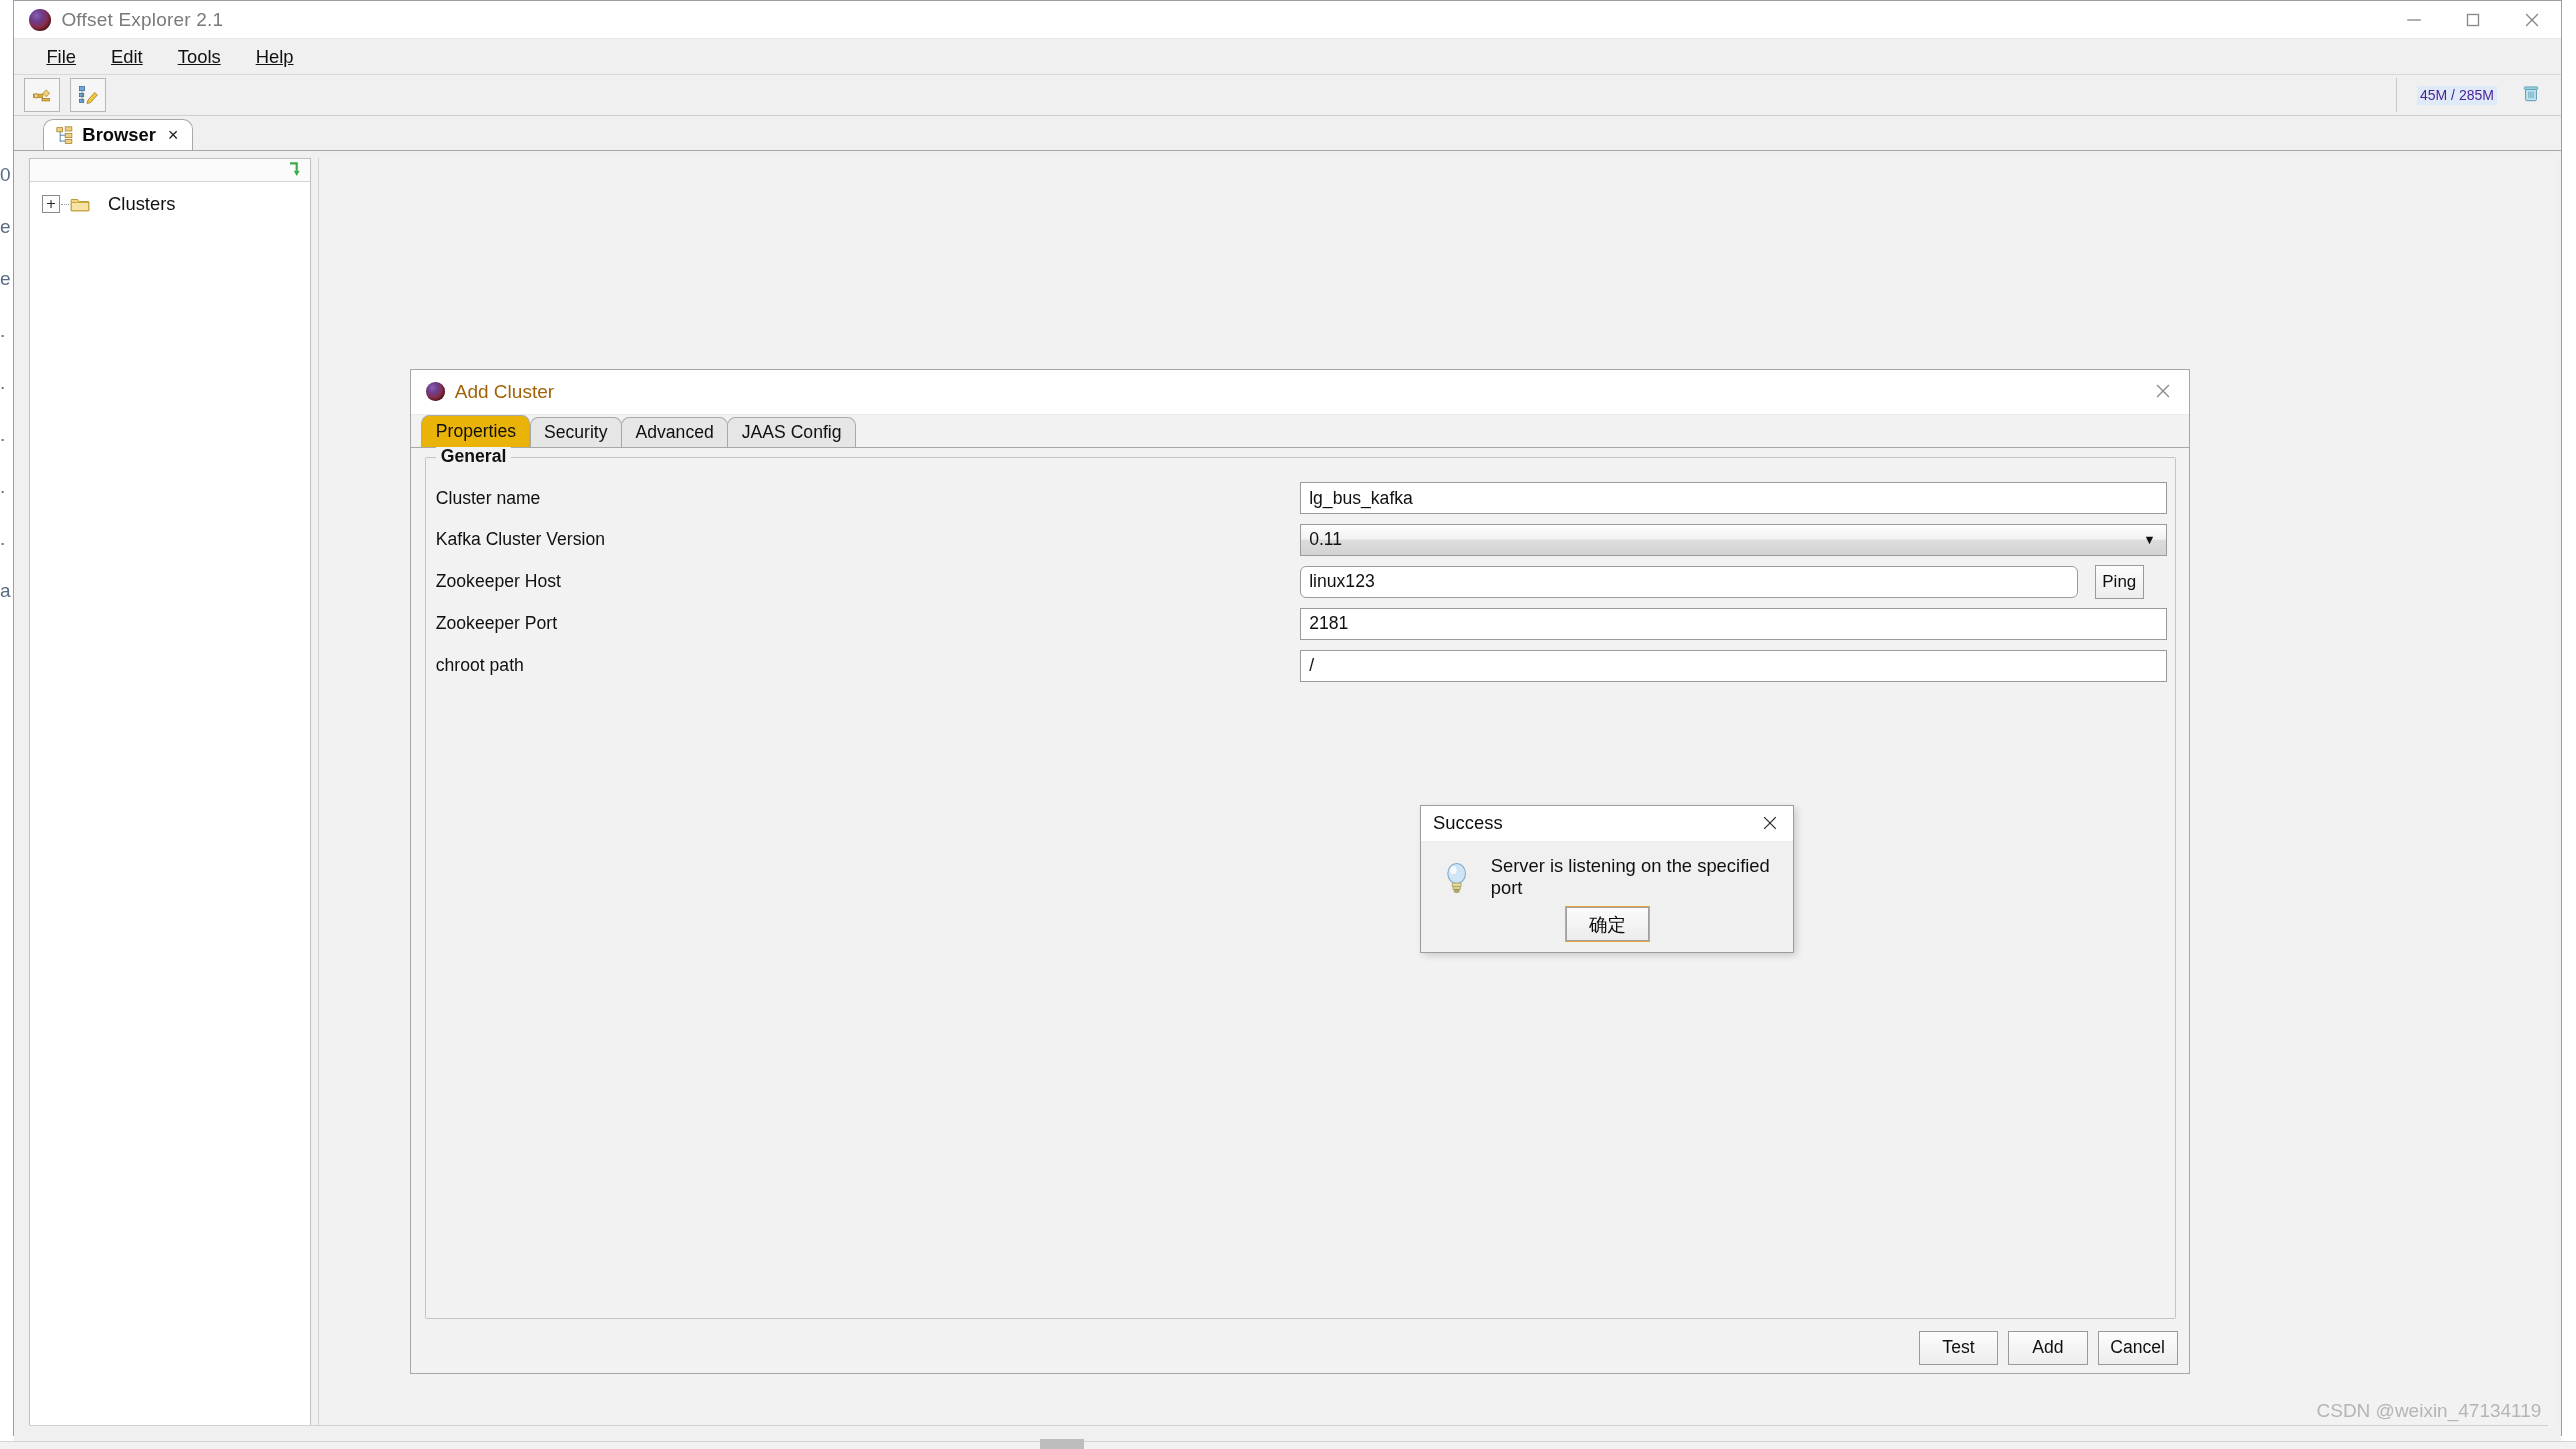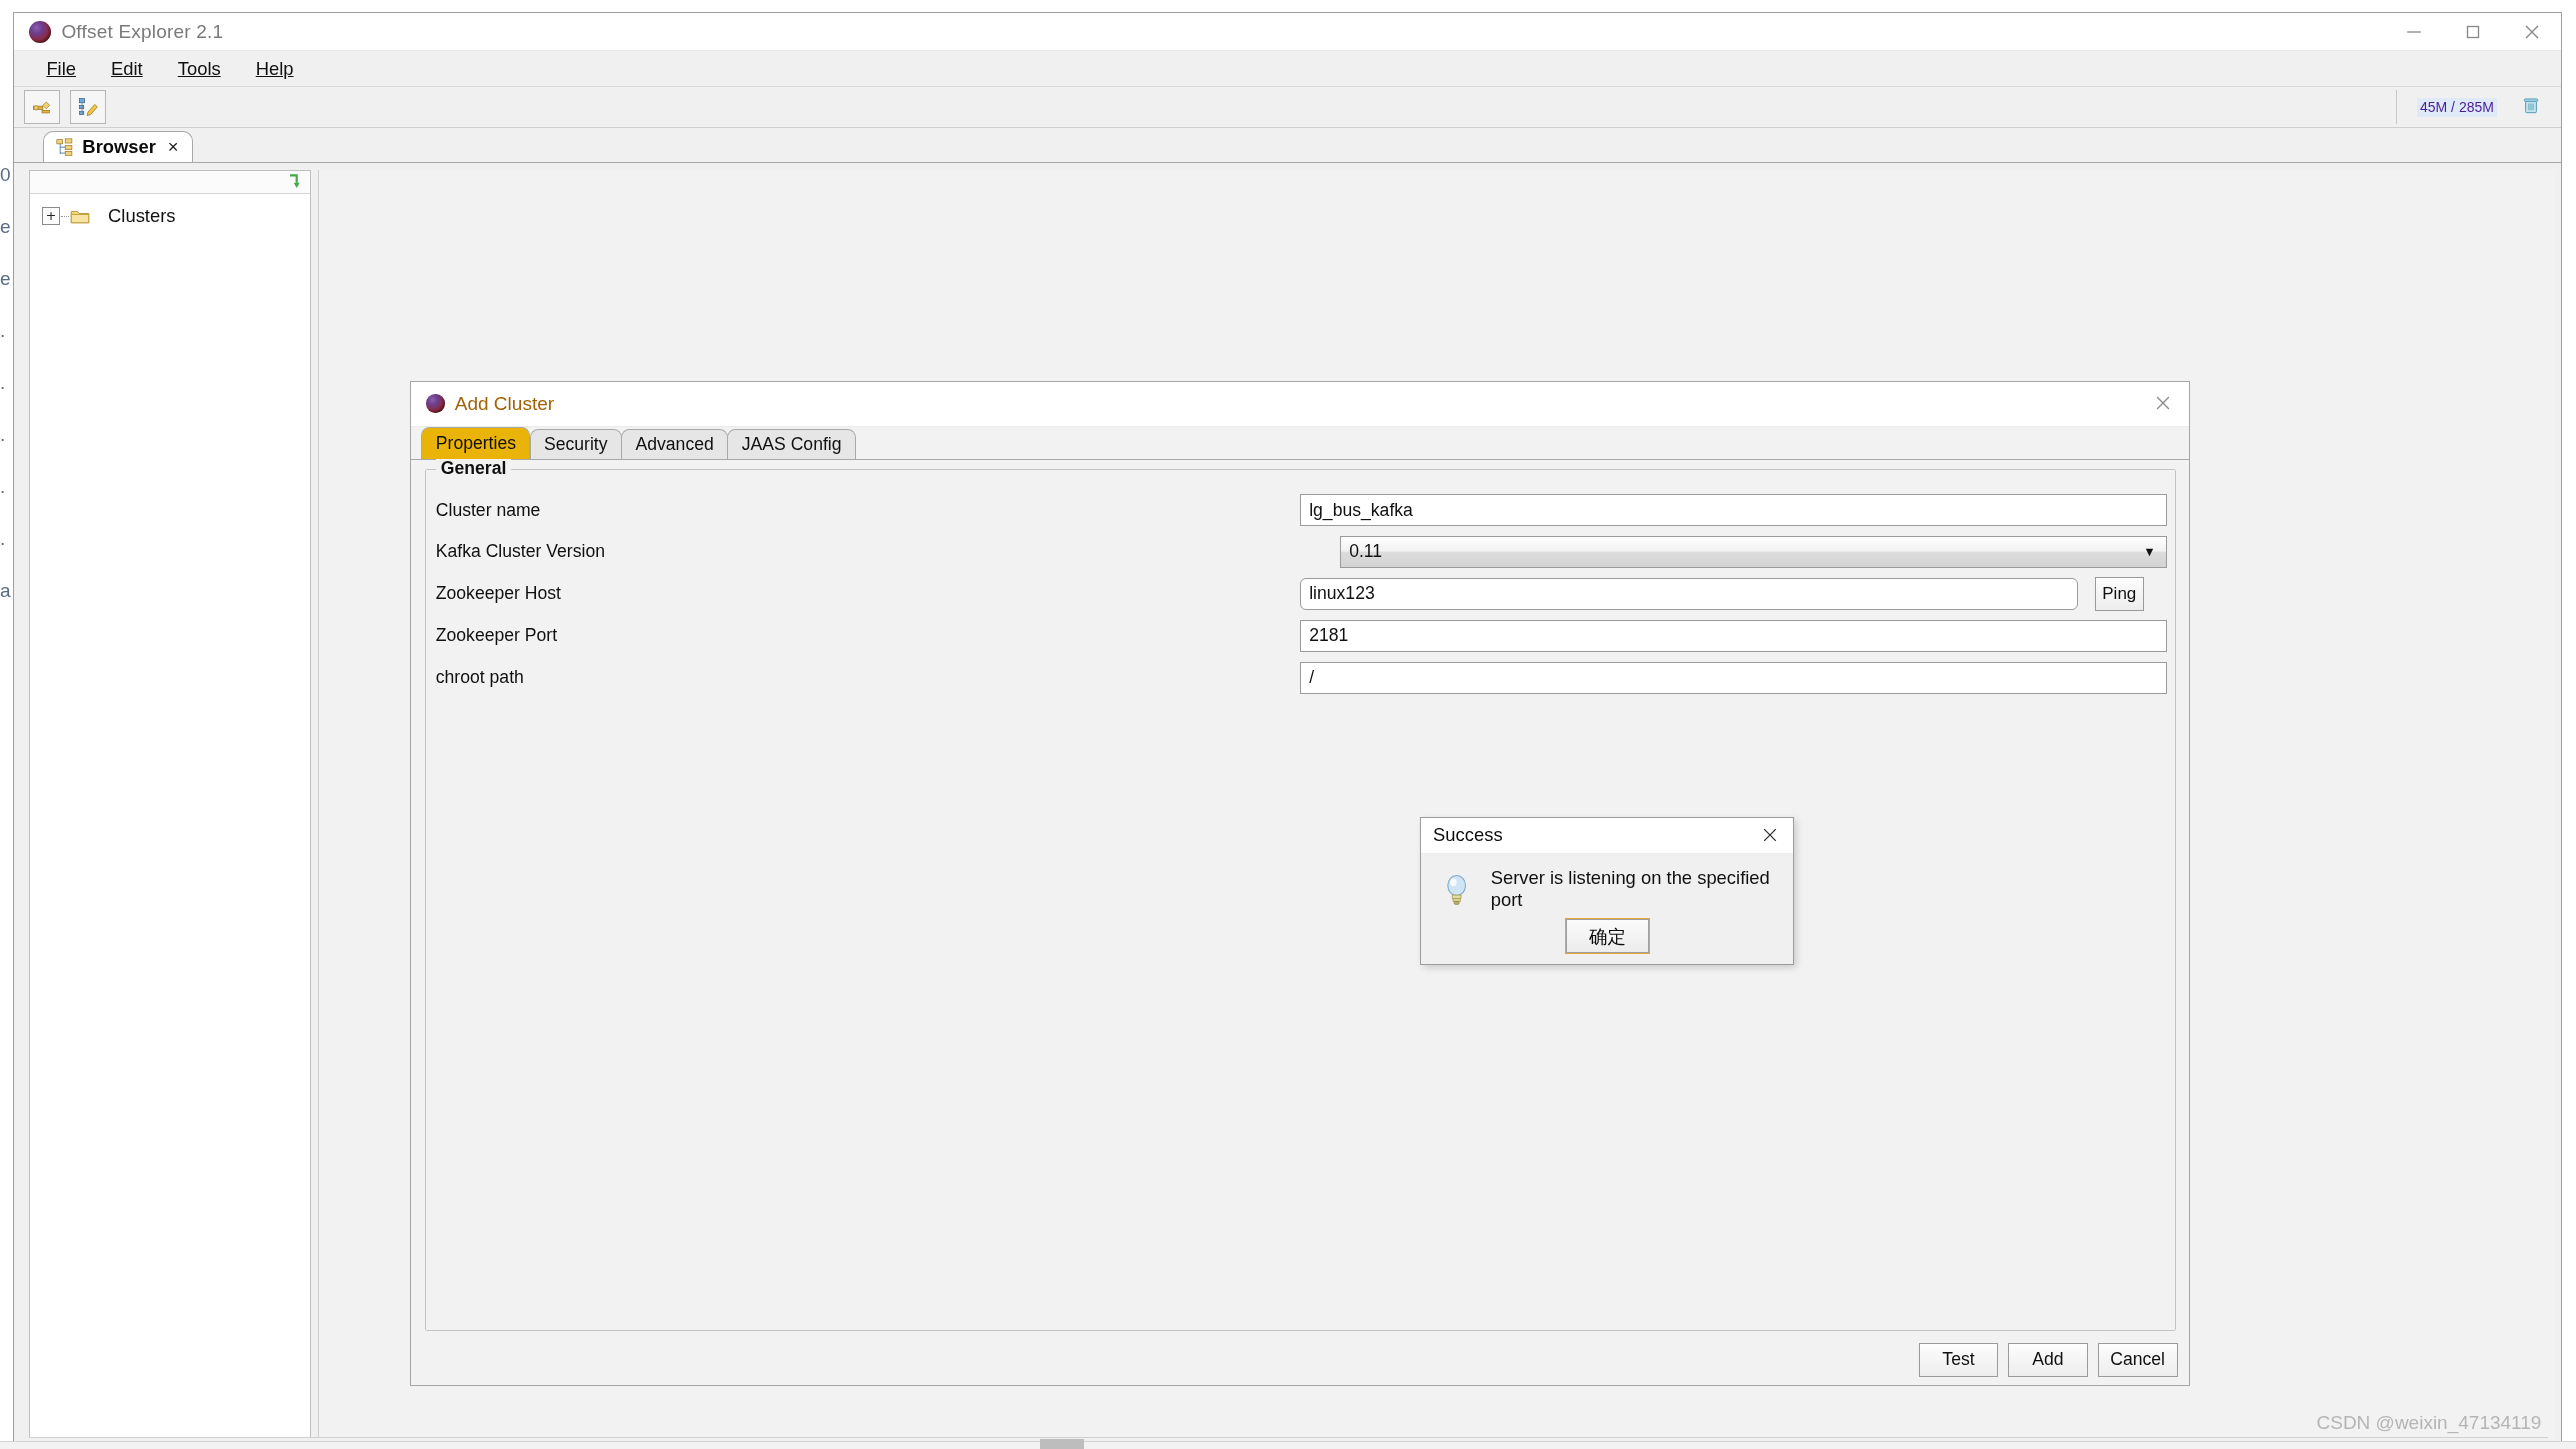--- a/index.html
+++ b/index.html
@@ -25,21 +25,21 @@
     user-select: none;
   }
   #bg-left-col { left: 0px; top: 149px; }
   #bg-right-panel {
     position: absolute; left: 2554px; top: 149px; width: 22px; height: 1258px;
     background: #ffffff; border-left: 1.7px solid #d0d0d0;
   }
 
   
   #app-window {
-    position: absolute; left: 13.4px; top: 12px;
+    position: absolute; left: 13.4px; top: 0px;
     width: 2549px; height: 1436px;
     background: #f0f0f0;
     border: 0.8px solid #9e9e9e;
     box-sizing: border-box;
   }
 
   
   #titlebar {
     position: relative; height: 37px; background: #ffffff;
     display: flex; align-items: center;
@@ -426,21 +426,21 @@
         </div>
 
         <div id="general-group">
           <div id="general-legend">General</div>
 
           <div class="form-row" style="top:23.5px;">
             <div class="form-label">Cluster name</div>
             <div class="form-field">lg_bus_kafka</div>
           </div>
 
-          <div class="form-row" style="top:65px;gap:40px;">
+          <div class="form-row" style="top:65px;">
             <div class="form-label">Kafka Cluster Version</div>
             <div class="form-select">
               <span>0.11</span>
               <span style="font-size:12.6px;">▼</span>
             </div>
           </div>
 
           <div class="form-row" style="top:107px;">
             <div class="form-label">Zookeeper Host</div>
             <div class="form-field narrow">linux123</div>

